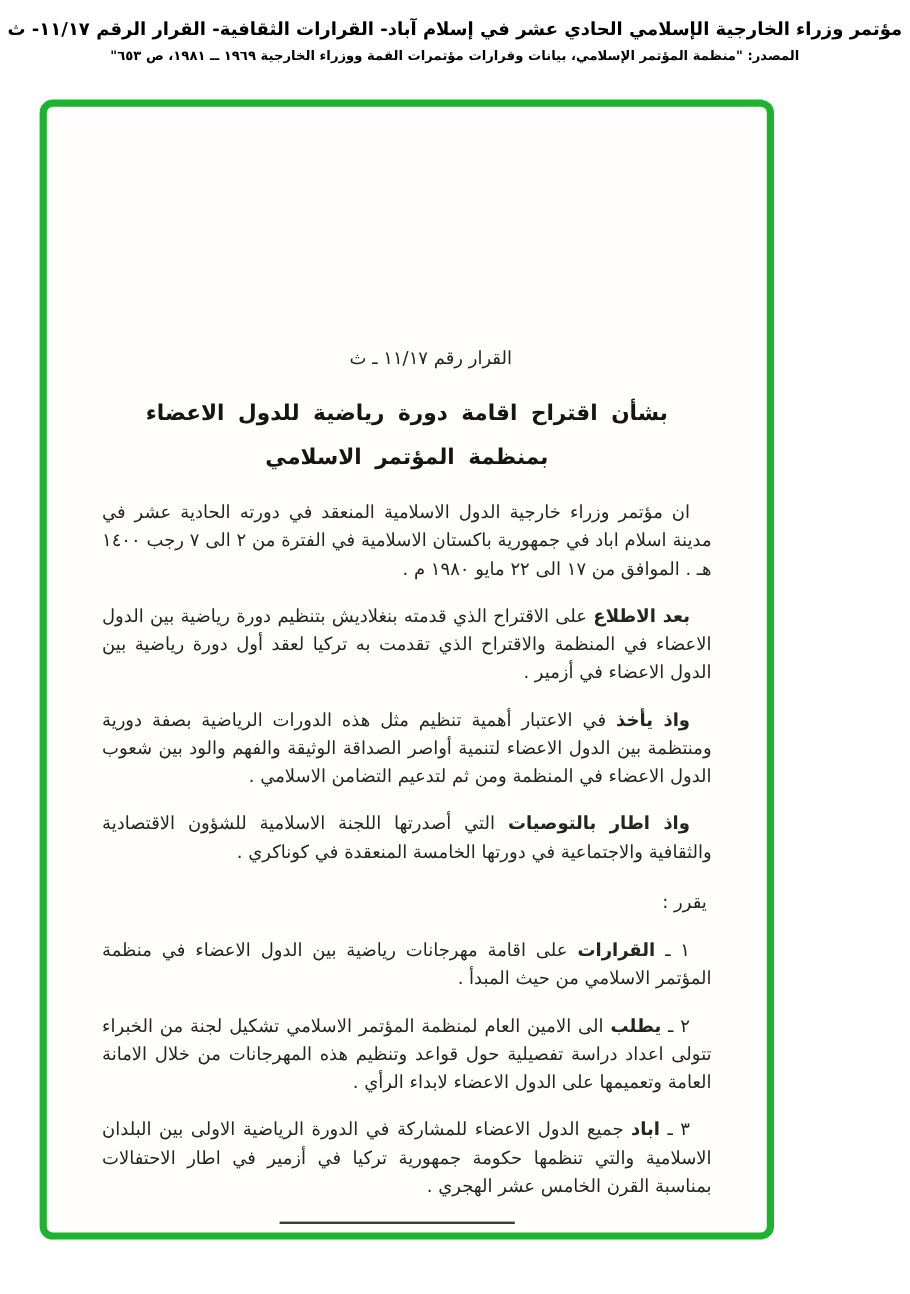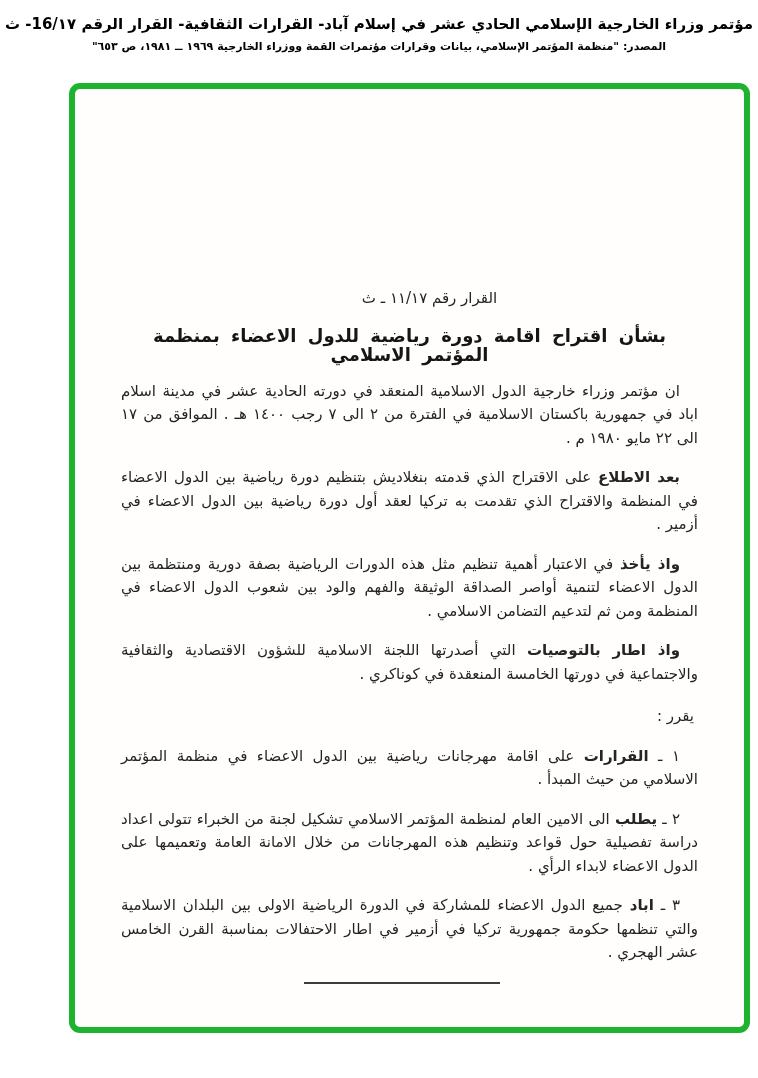--- a/index.html
+++ b/index.html
@@ -26,25 +26,24 @@
   .page-header .line2 {
     font-size: 11px;
     font-weight: bold;
     margin-top: 7px;
     color: #000;
   }
   
   .frame {
     position: absolute;
     left: 33px; top: 83px;
-    width: 681px; height: 950px;
+    width: 612px; height: 950px;
     border: 6px solid #1db32f;
     border-radius: 11px;
     background: #fffefd;
-    margin-left: 36px;
   }
   
   .doc {
     direction: rtl;
     padding: 198px 46px 0 46px;
     font-size: 15px;
     line-height: 23.5px;
     text-align: justify;
     color: #242424;
   }
@@ -52,21 +51,21 @@
     text-align: center;
     font-size: 15px;
     margin: 0 0 0 40px;
   }
   .doc-title {
     text-align: center;
     font-size: 18px;
     font-weight: bold;
     word-spacing: 5px;
     margin: 15px 4px 0 4px;
-    line-height: 19px;
+    line-height: 37px;
     color: #151515;
   }
   .doc p {
     margin: 16px 0 0 0;
     text-indent: 18px;
   }
   .doc p .lead { font-weight: bold; }
   .decides {
     font-weight: normal;
     text-indent: 4px !important;
@@ -76,21 +75,21 @@
     width: 196px; height: 2px;
     background: #3c3c3c;
     margin: 17px auto 0 auto;
     transform: translateX(-8px);
   }
 </style>
 </head>
 <body>
 
 <header class="page-header">
-  <div class="line1">مؤتمر وزراء الخارجية الإسلامي الحادي عشر في إسلام آباد- القرارات الثقافية- القرار الرقم 16/١٧- ث</div>
+  <div class="line1">مؤتمر وزراء الخارجية الإسلامي الحادي عشر في إسلام آباد- القرارات الثقافية- القرار الرقم ١١/١٧- ث</div>
   <div class="line2">المصدر: "منظمة المؤتمر الإسلامي، بيانات وقرارات مؤتمرات القمة ووزراء الخارجية ١٩٦٩ ــ ١٩٨١، ص ٦٥٣"</div>
 </header>
 
 <div class="frame" style="border-color: rgb(29, 179, 47);">
   <div class="doc">
 
     <div class="res-num">القرار رقم ١١/١٧ ـ ث</div>
 
     <h1 class="doc-title">بشأن اقتراح اقامة دورة رياضية للدول الاعضاء بمنظمة المؤتمر الاسلامي</h1>
 

